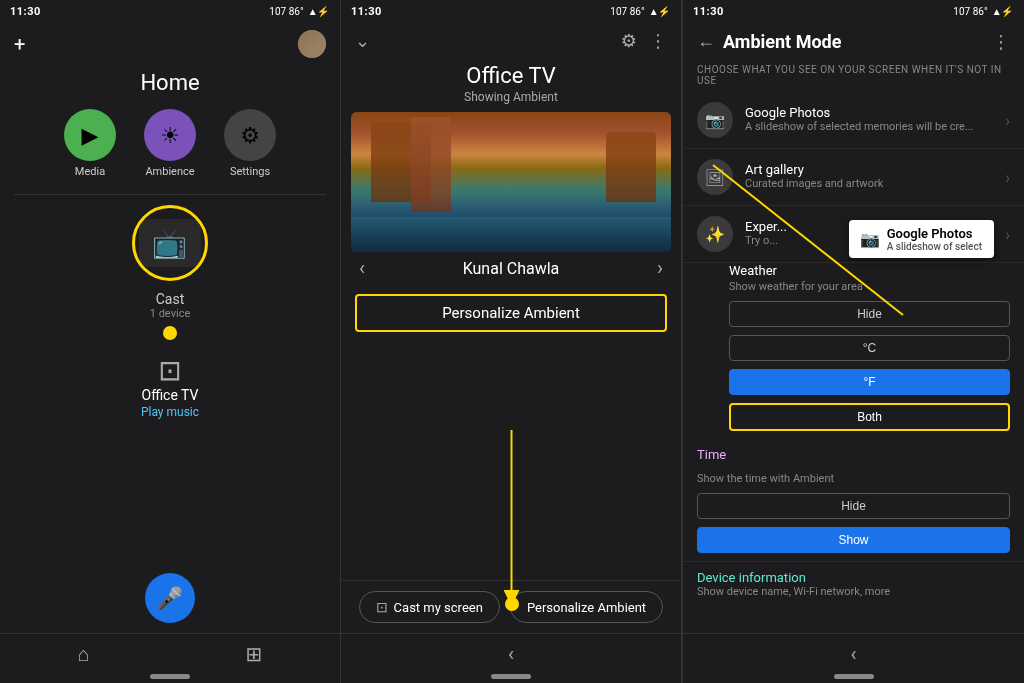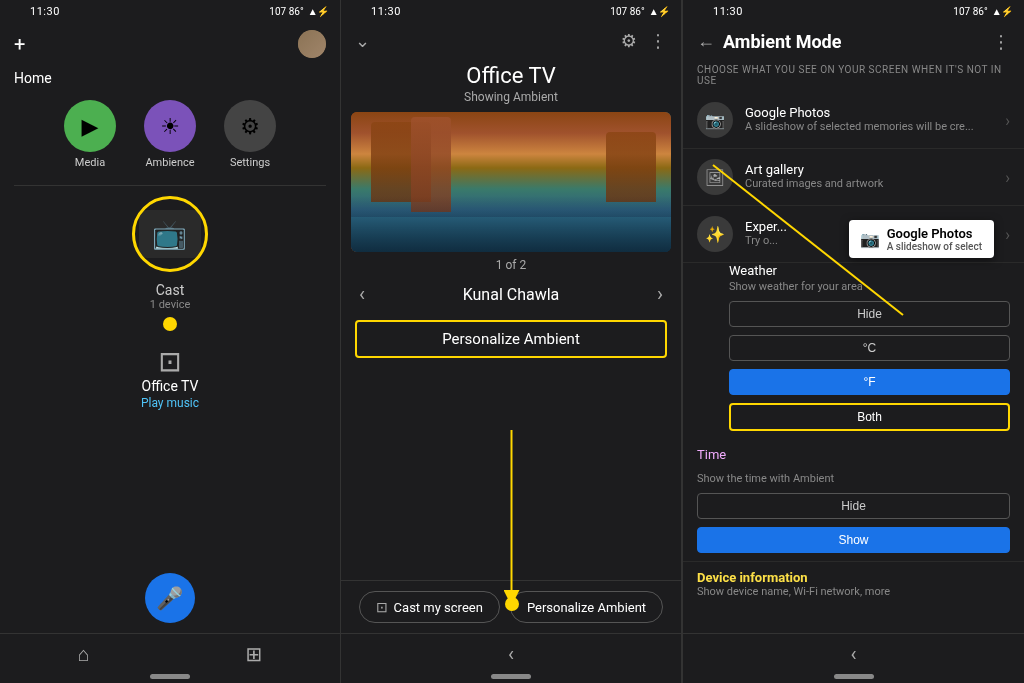--- a/index.html
+++ b/index.html
@@ -27,21 +27,21 @@
     .status-bar {
       display: flex;
       justify-content: space-between;
       align-items: center;
       padding: 4px 10px;
       font-size: 11px;
       color: #fff;
       background: #1c1c1e;
       height: 22px;
     }
-    .status-left { font-weight: 400; letter-spacing: 0.5px; margin-left: 20px; }
+    .status-left { font-weight: 700; letter-spacing: 0.5px; }
     .status-right { display: flex; gap: 4px; align-items: center; font-size: 10px; }
 
     
     .panel1-header {
       display: flex;
       justify-content: space-between;
       align-items: center;
       padding: 8px 14px;
     }
     .add-icon { color: #fff; font-size: 20px; }
@@ -50,22 +50,23 @@
       background: #8B7355;
       overflow: hidden;
       display: flex; align-items: center; justify-content: center;
     }
     .avatar-img {
       width: 28px; height: 28px; border-radius: 50%;
       background: linear-gradient(135deg, #8B7355, #A0856A);
     }
 
     .panel1-title {
-      color: #fff;
-      font-size: 14px;
+      text-align: center;
+      color: #fff;
+      font-size: 22px;
       font-weight: 400;
       padding: 4px 14px 14px;
     }
 
     .icon-row {
       display: flex;
       justify-content: center;
       gap: 28px;
       padding: 0 10px 16px;
     }
@@ -324,21 +325,21 @@
     .seg-btn.highlight-yellow {
       border: 2px solid #FFD700;
       color: #fff;
     }
 
     .time-section { padding: 8px 14px; }
     .time-title { color: #f0abfc; font-size: 13px; margin-bottom: 10px; }
     .time-desc { color: #888; font-size: 11px; margin-bottom: 8px; }
 
     .device-info-section { padding: 8px 14px; border-top: 1px solid #2a2a2a; }
-    .device-info-title { color: #fde047; font-size: 13px; font-weight: bold; }
+    .device-info-title { color: #5eead4; font-size: 13px; }
     .device-info-desc { color: #888; font-size: 11px; }
 
     .panel-wrapper {
       position: relative;
       flex: 1;
       display: flex;
       flex-direction: column;
     }
   </style>
 </head>
@@ -444,21 +445,20 @@
       <div style="position:absolute; top:0; left:0; right:0; bottom:0; background: linear-gradient(180deg, #8B4513 0%, #A0522D 15%, #CD853F 30%, #8B6914 40%, #3a7a6a 55%, #2c5f7f 70%, #1a4a6a 85%, #0d3050 100%);"></div>
 
       <div style="position:absolute; top:10px; left:20px; width:60px; height:80px; background: linear-gradient(180deg, #8B4513, #6B3410); border-radius:4px 4px 0 0; opacity:0.8;"></div>
       <div style="position:absolute; top:5px; left:60px; width:40px; height:95px; background: linear-gradient(180deg, #A0522D, #7B3B1F); border-radius:4px 4px 0 0; opacity:0.8;"></div>
       <div style="position:absolute; top:20px; right:15px; width:50px; height:70px; background: linear-gradient(180deg, #8B4513, #6B3410); border-radius:4px 4px 0 0; opacity:0.8;"></div>
 
       <div style="position:absolute; bottom:0; left:0; right:0; height:35px; background: linear-gradient(180deg, #2c6b8a, #1a4a6a); border-radius: 0 0 6px 6px;"></div>
       <div class="ambient-image-overlay"></div>
     </div>
 
-    <div class="image-counter">1 of 2</div>
 
     <div class="nav-arrows">
       <span class="nav-arrow">‹</span>
       <span class="person-name">Kunal Chawla</span>
       <span class="nav-arrow">›</span>
     </div>
 
     <div class="personalize-box">
       <span class="personalize-label">Personalize Ambient</span>
     </div>

